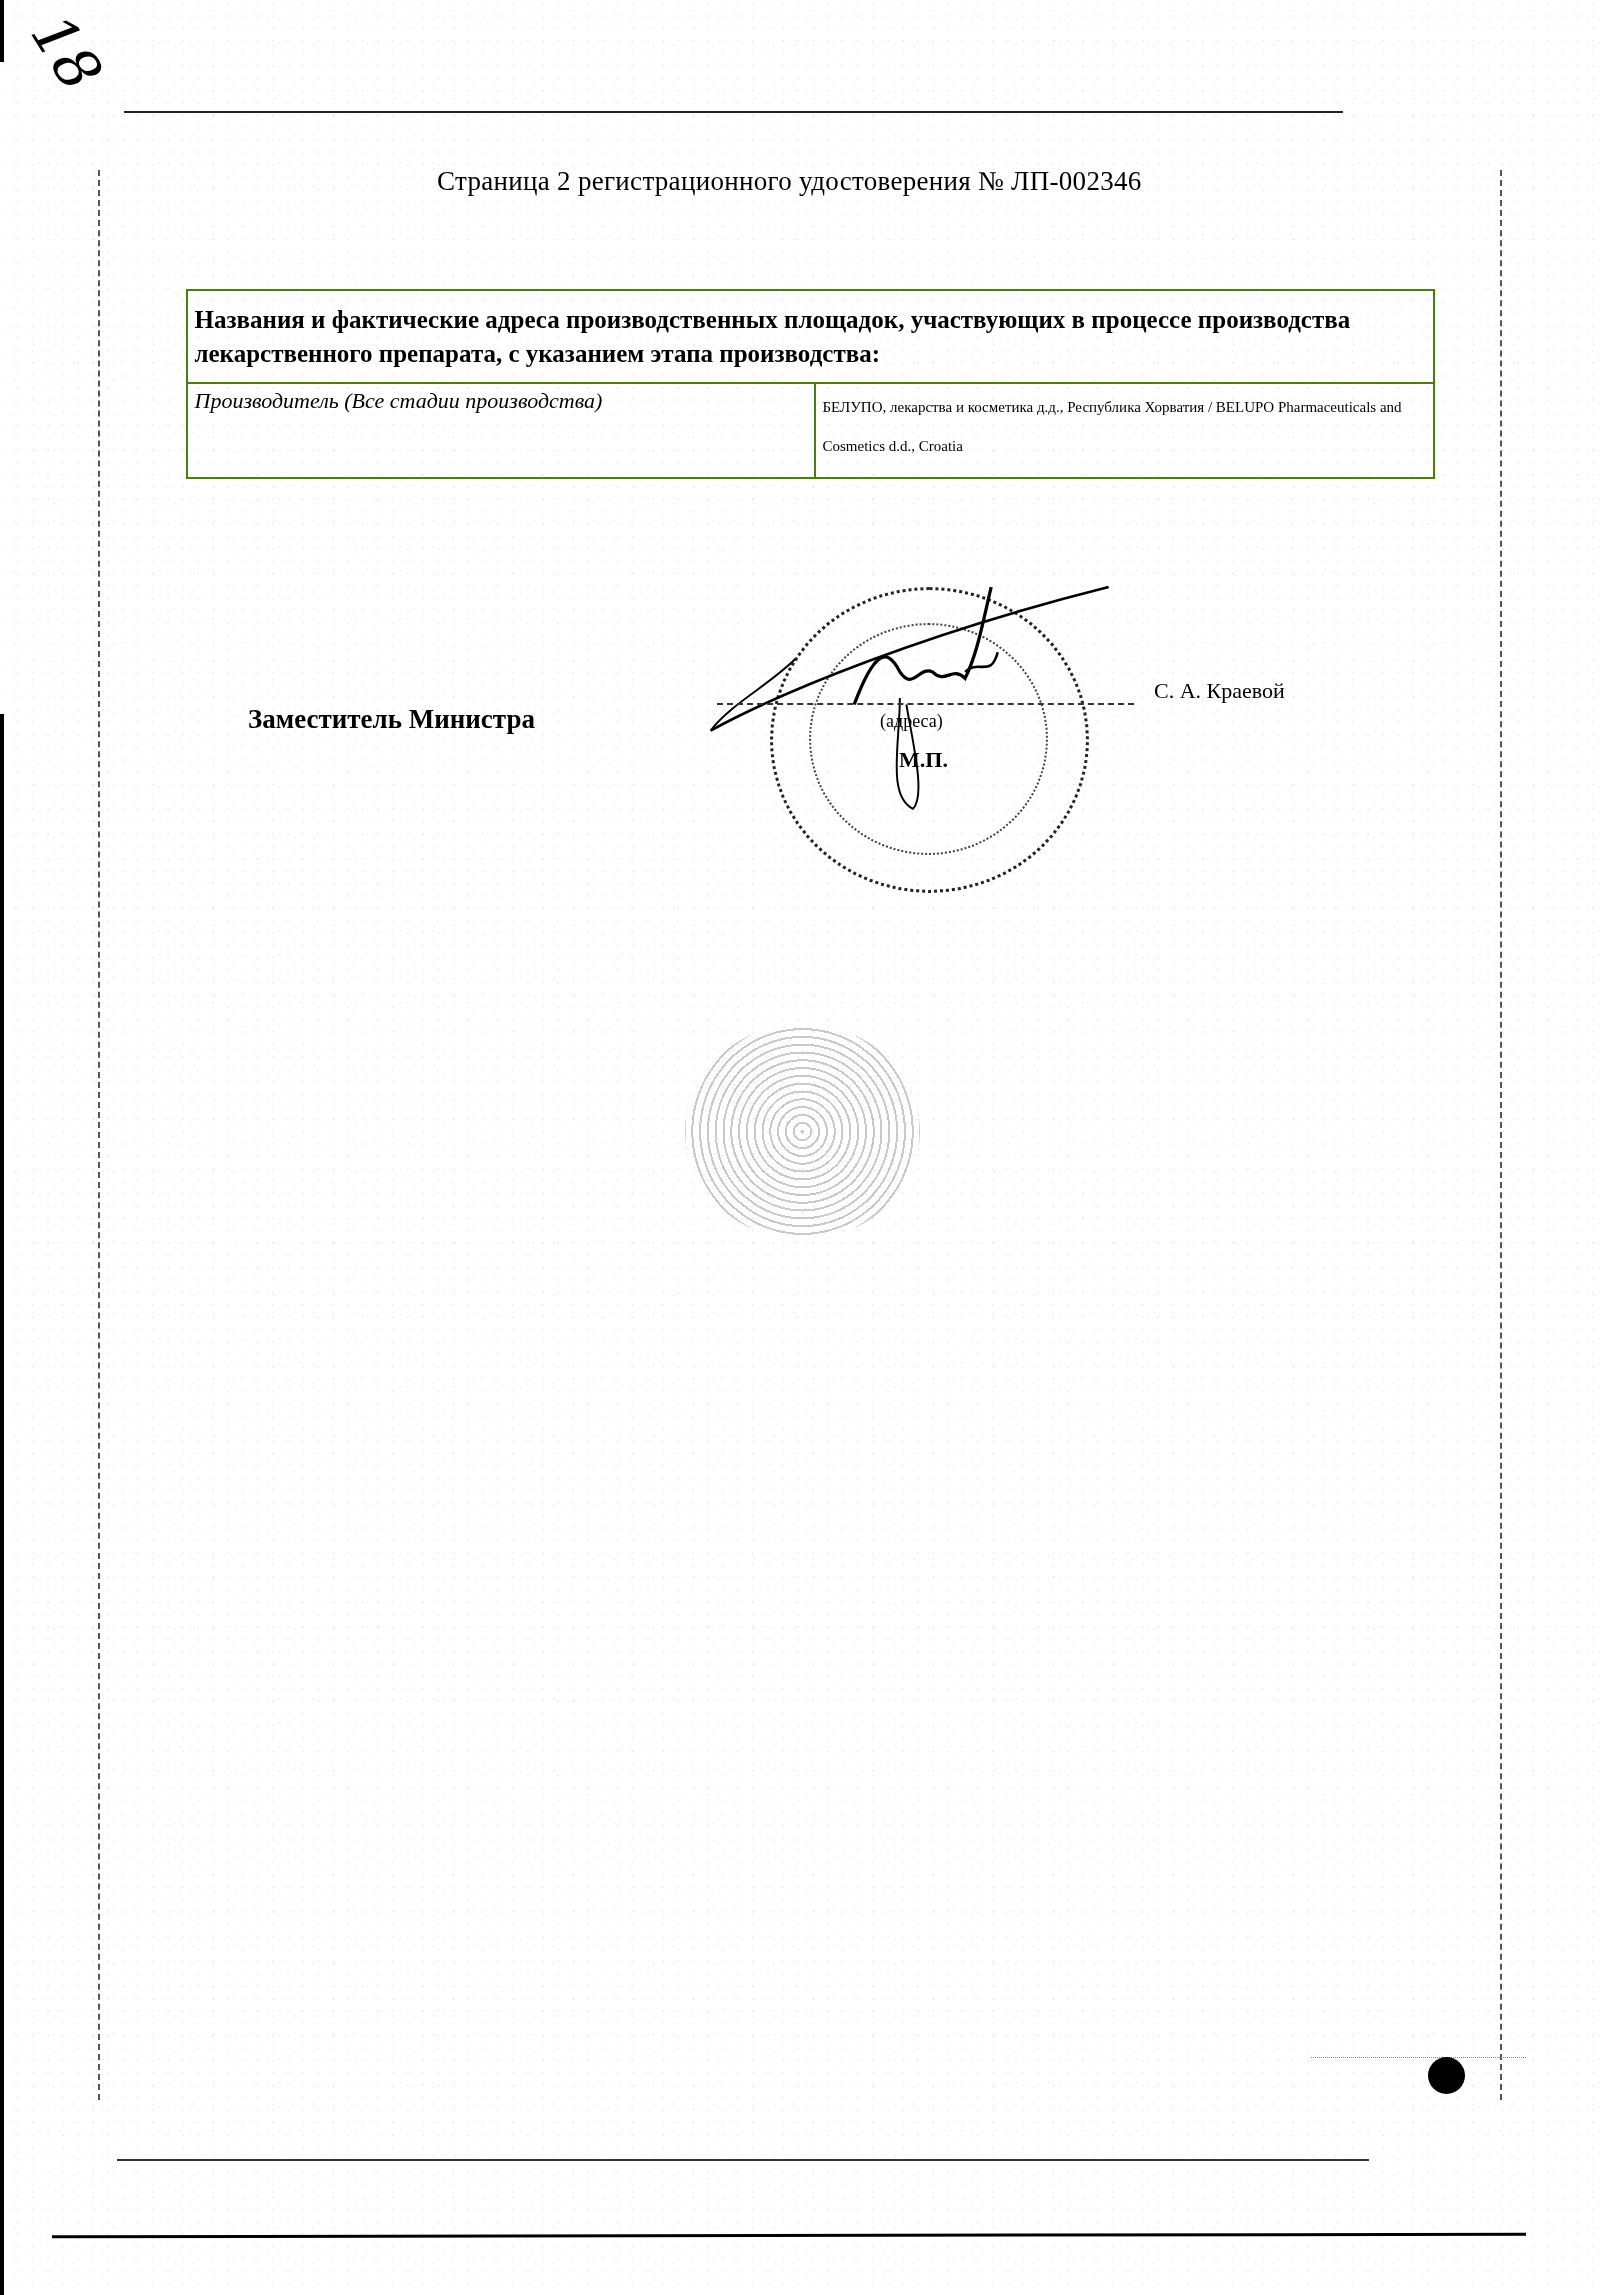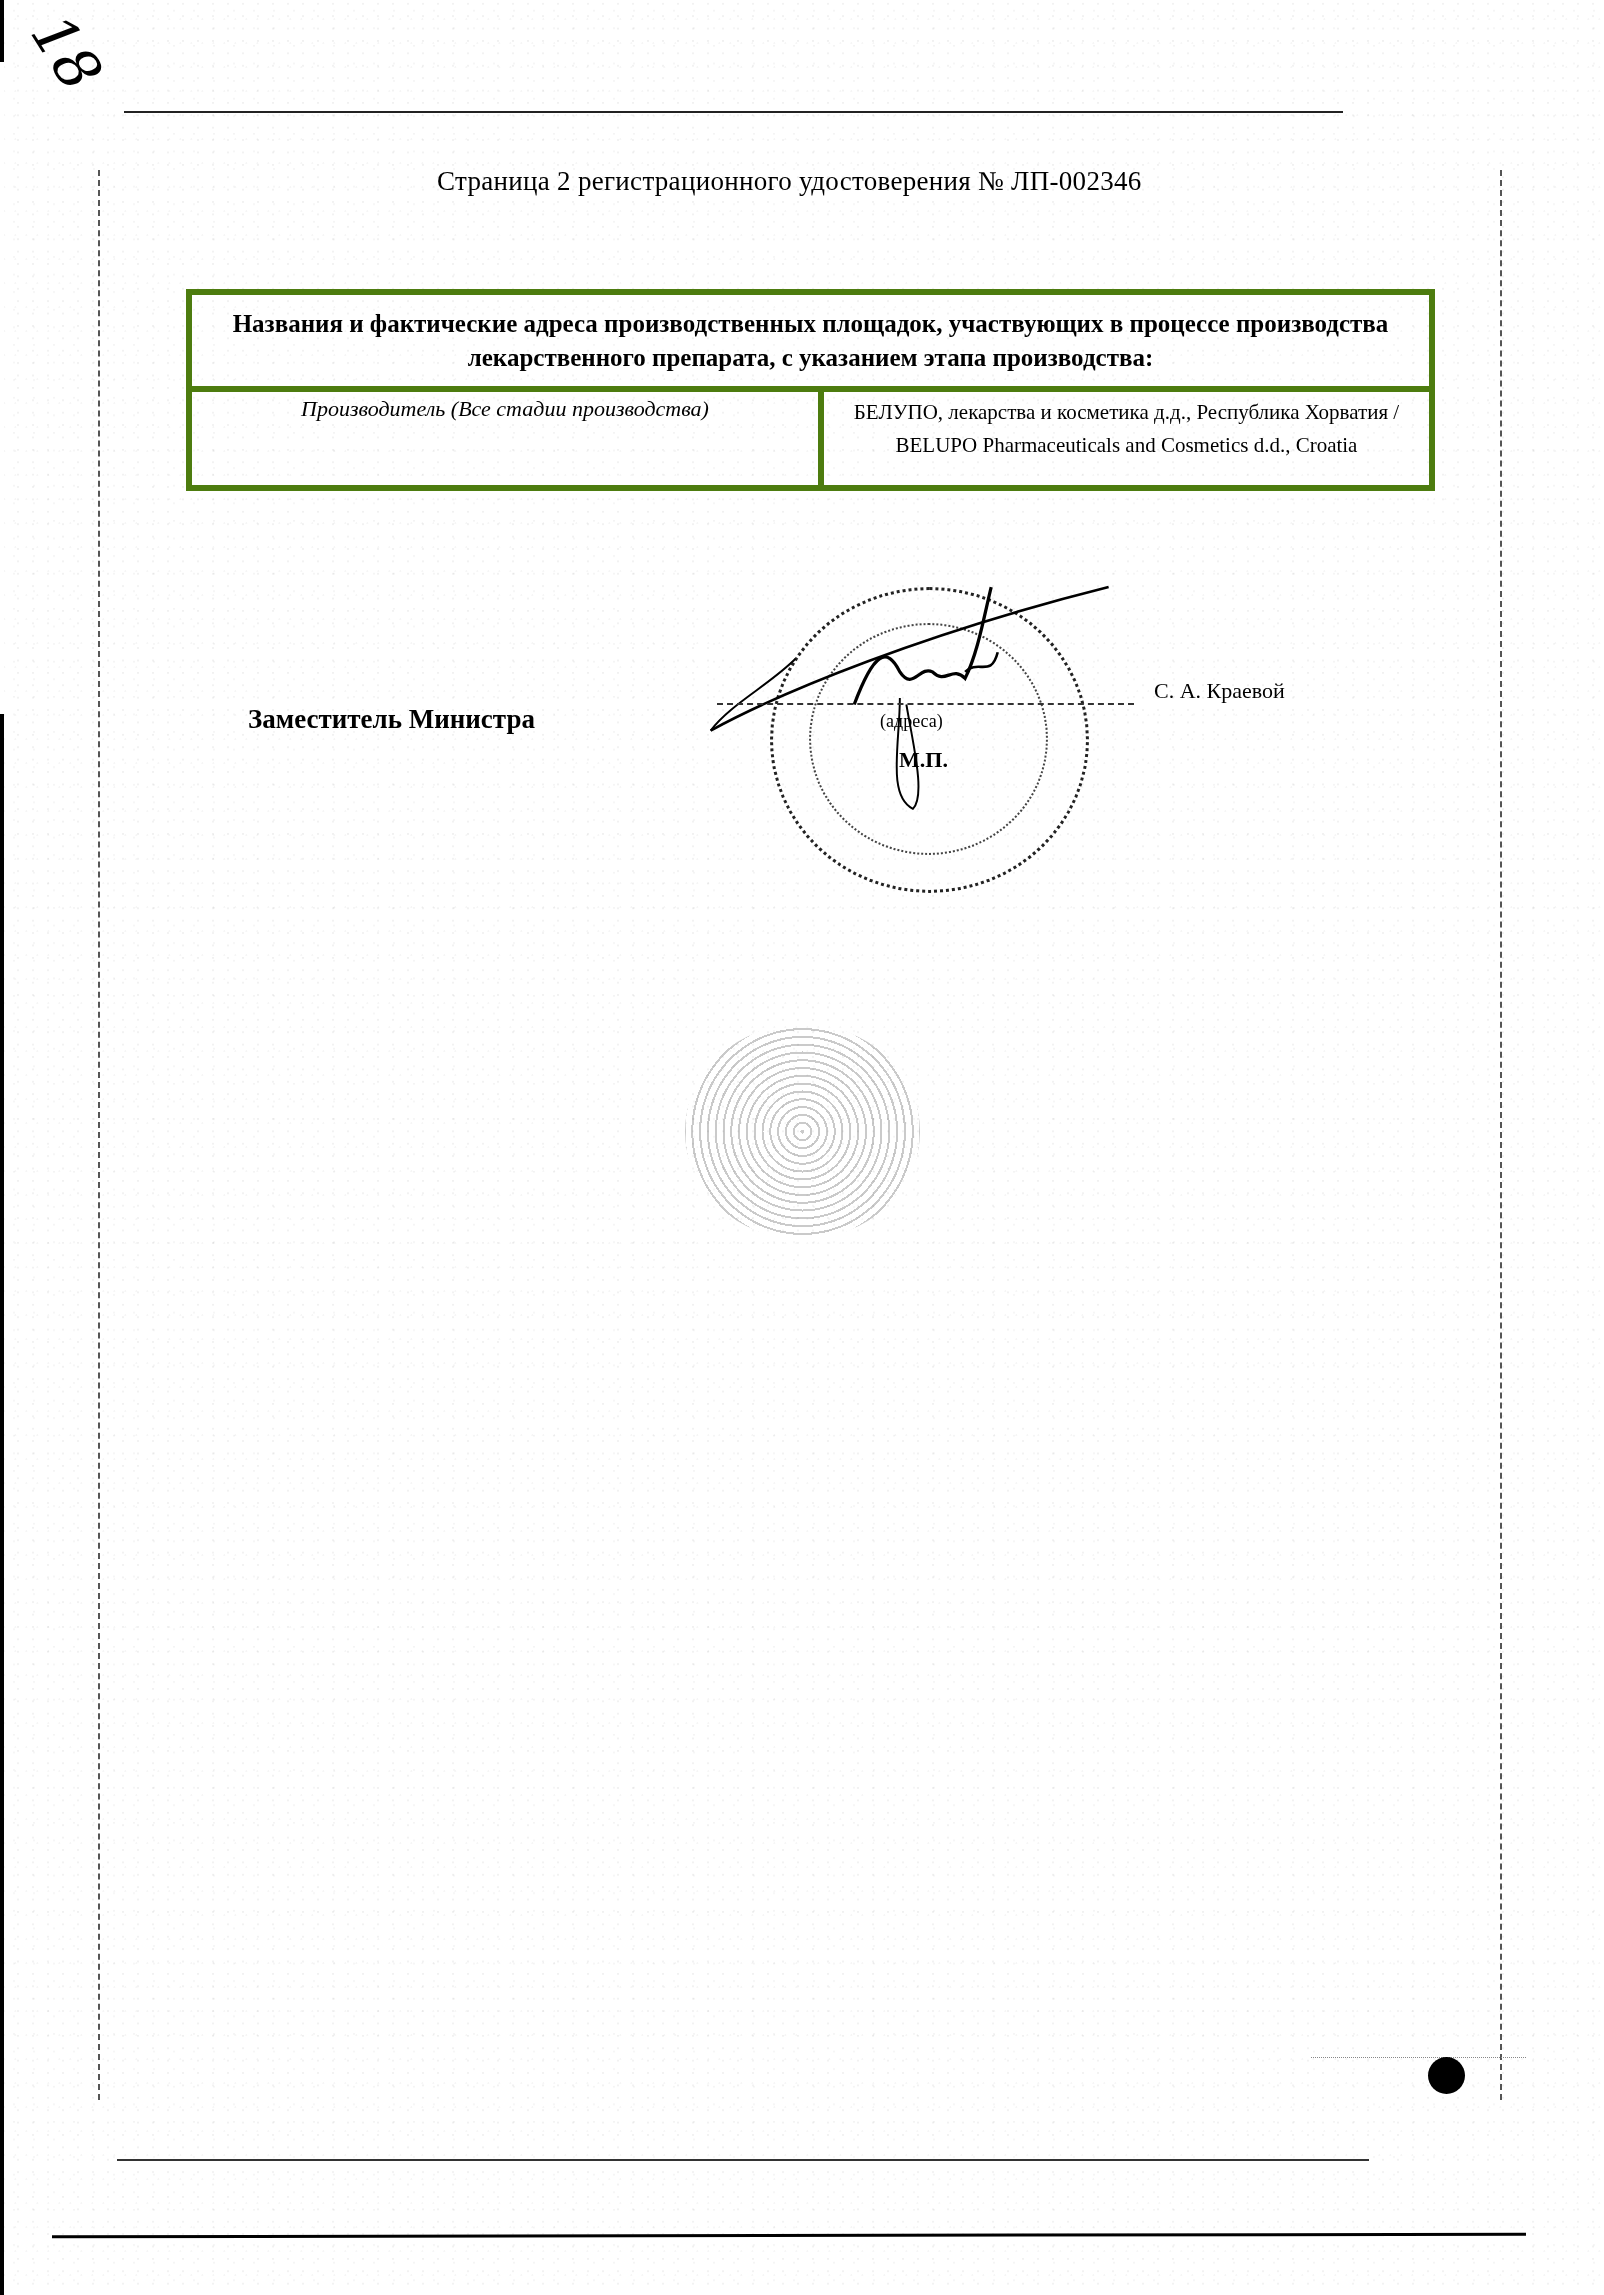--- a/index.html
+++ b/index.html
@@ -27,24 +27,24 @@
     .frame-left { position: absolute; left: 98px; top: 170px; width: 1.3px; height: 1930px; border-left: 2px dashed #555; }
     .frame-right { position: absolute; left: 1500px; top: 170px; width: 1.3px; height: 1930px; border-left: 2px dashed #555; }
     .page-footer-line { position: absolute; left: 52px; top: 2234px; width: 1474px; height: 3.3px; background: #000; transform: rotate(-0.1deg); }
     .page-title {
       position: absolute; left: 437px; top: 166px; font-size: 27px; letter-spacing: 0.3px;
     }
     table.mfr {
       position: absolute; left: 186px; top: 289px; width: 1249px;
       border-collapse: collapse; font-size: 23.5px;
     }
-    table.mfr td { border: 6px solid #4d7c0f; padding: 3.9px 6.5px; vertical-align: top; text-align: center; }
+    table.mfr td { border: 2px solid #4d7c0f; padding: 3.9px 6.5px; vertical-align: top; }
     .head-cell { font-weight: bold; font-size: 25px; line-height: 34px; padding: 11.7px 6.5px !important; }
     .role-cell { font-style: italic; width: 613px; height: 85px; font-size: 22px; }
-    .company-cell { font-size: 21px; line-height: 33px; }
+    .company-cell { font-size: 15px; line-height: 39px; }
     .addr-cell { font-size: 22px; }
     .sign-title { position: absolute; left: 248px; top: 704px; font-size: 27px; font-weight: bold; }
     .sign-line { position: absolute; left: 717px; top: 703px; width: 417px; border-top: 2px dashed #333; }
     .sign-name { position: absolute; left: 1154px; top: 678px; font-size: 22px; }
     .podpis { position: absolute; left: 880px; top: 711px; font-size: 18px; }
     .mp { position: absolute; left: 899px; top: 747px; font-size: 22px; font-weight: bold; }
     .stamp {
       position: absolute; left: 770px; top: 587px; width: 313px; height: 300px;
       border-radius: 50%; border: 3.3px dotted #222;
     }

